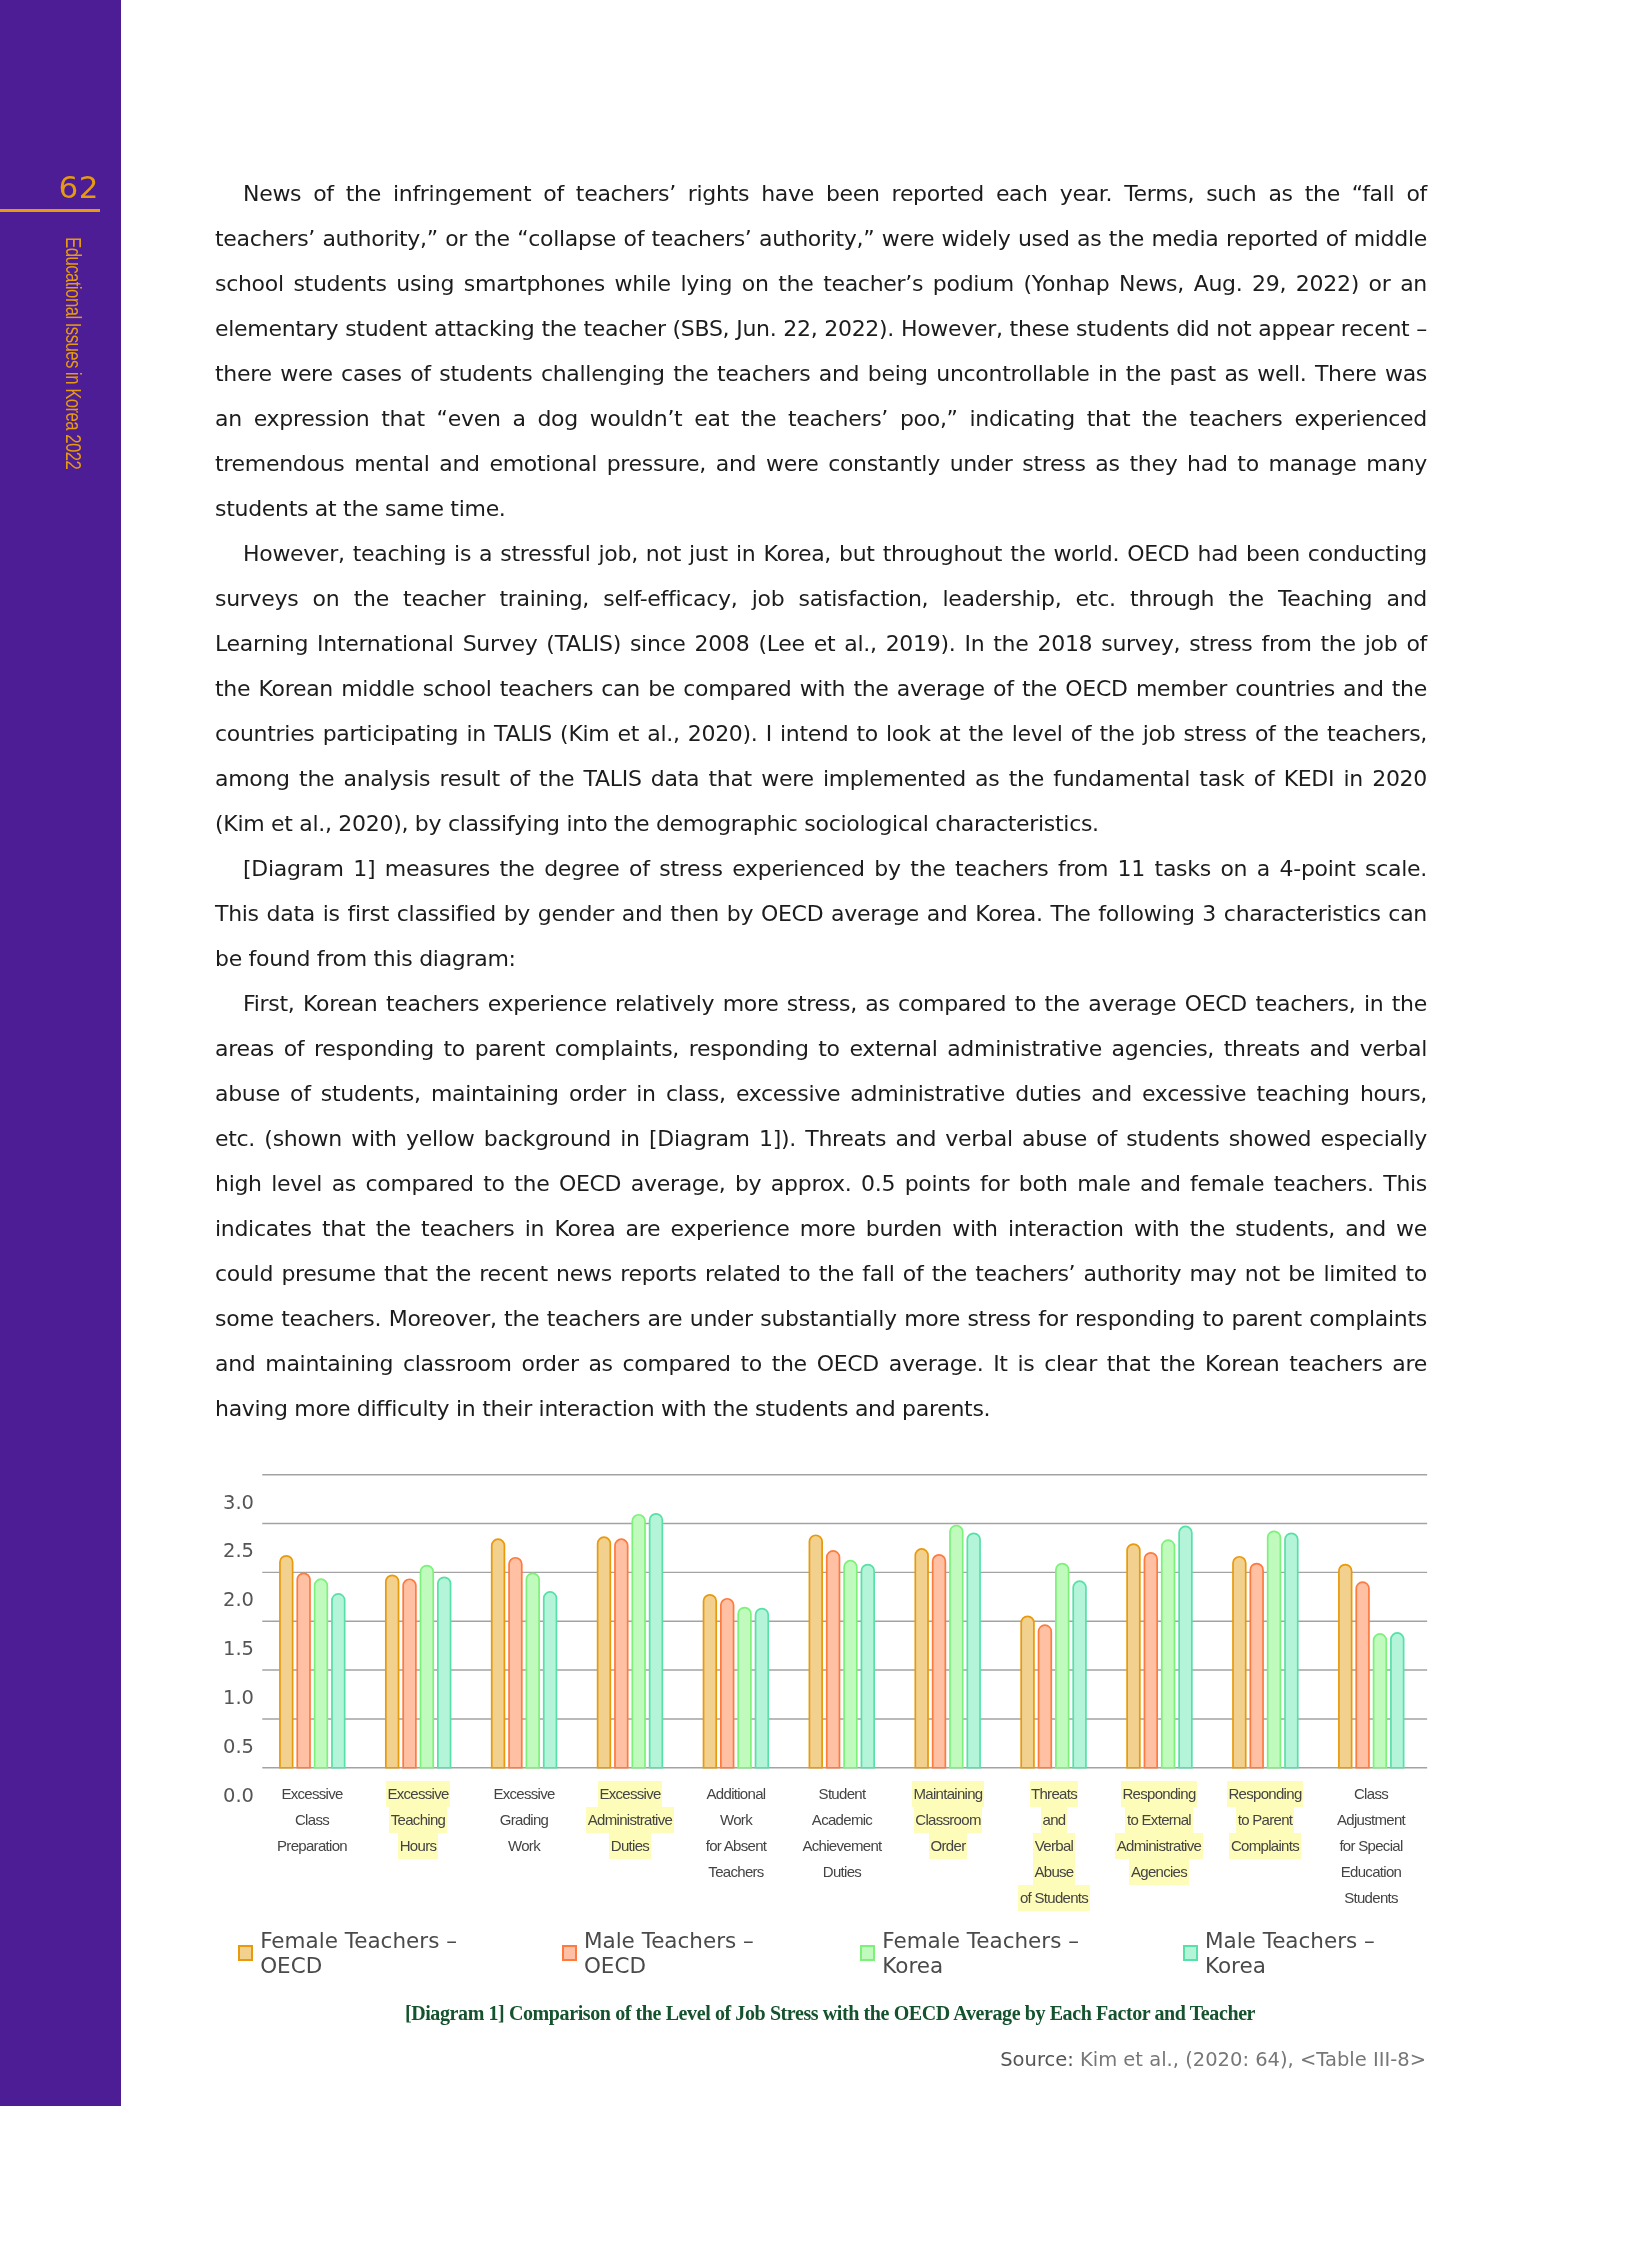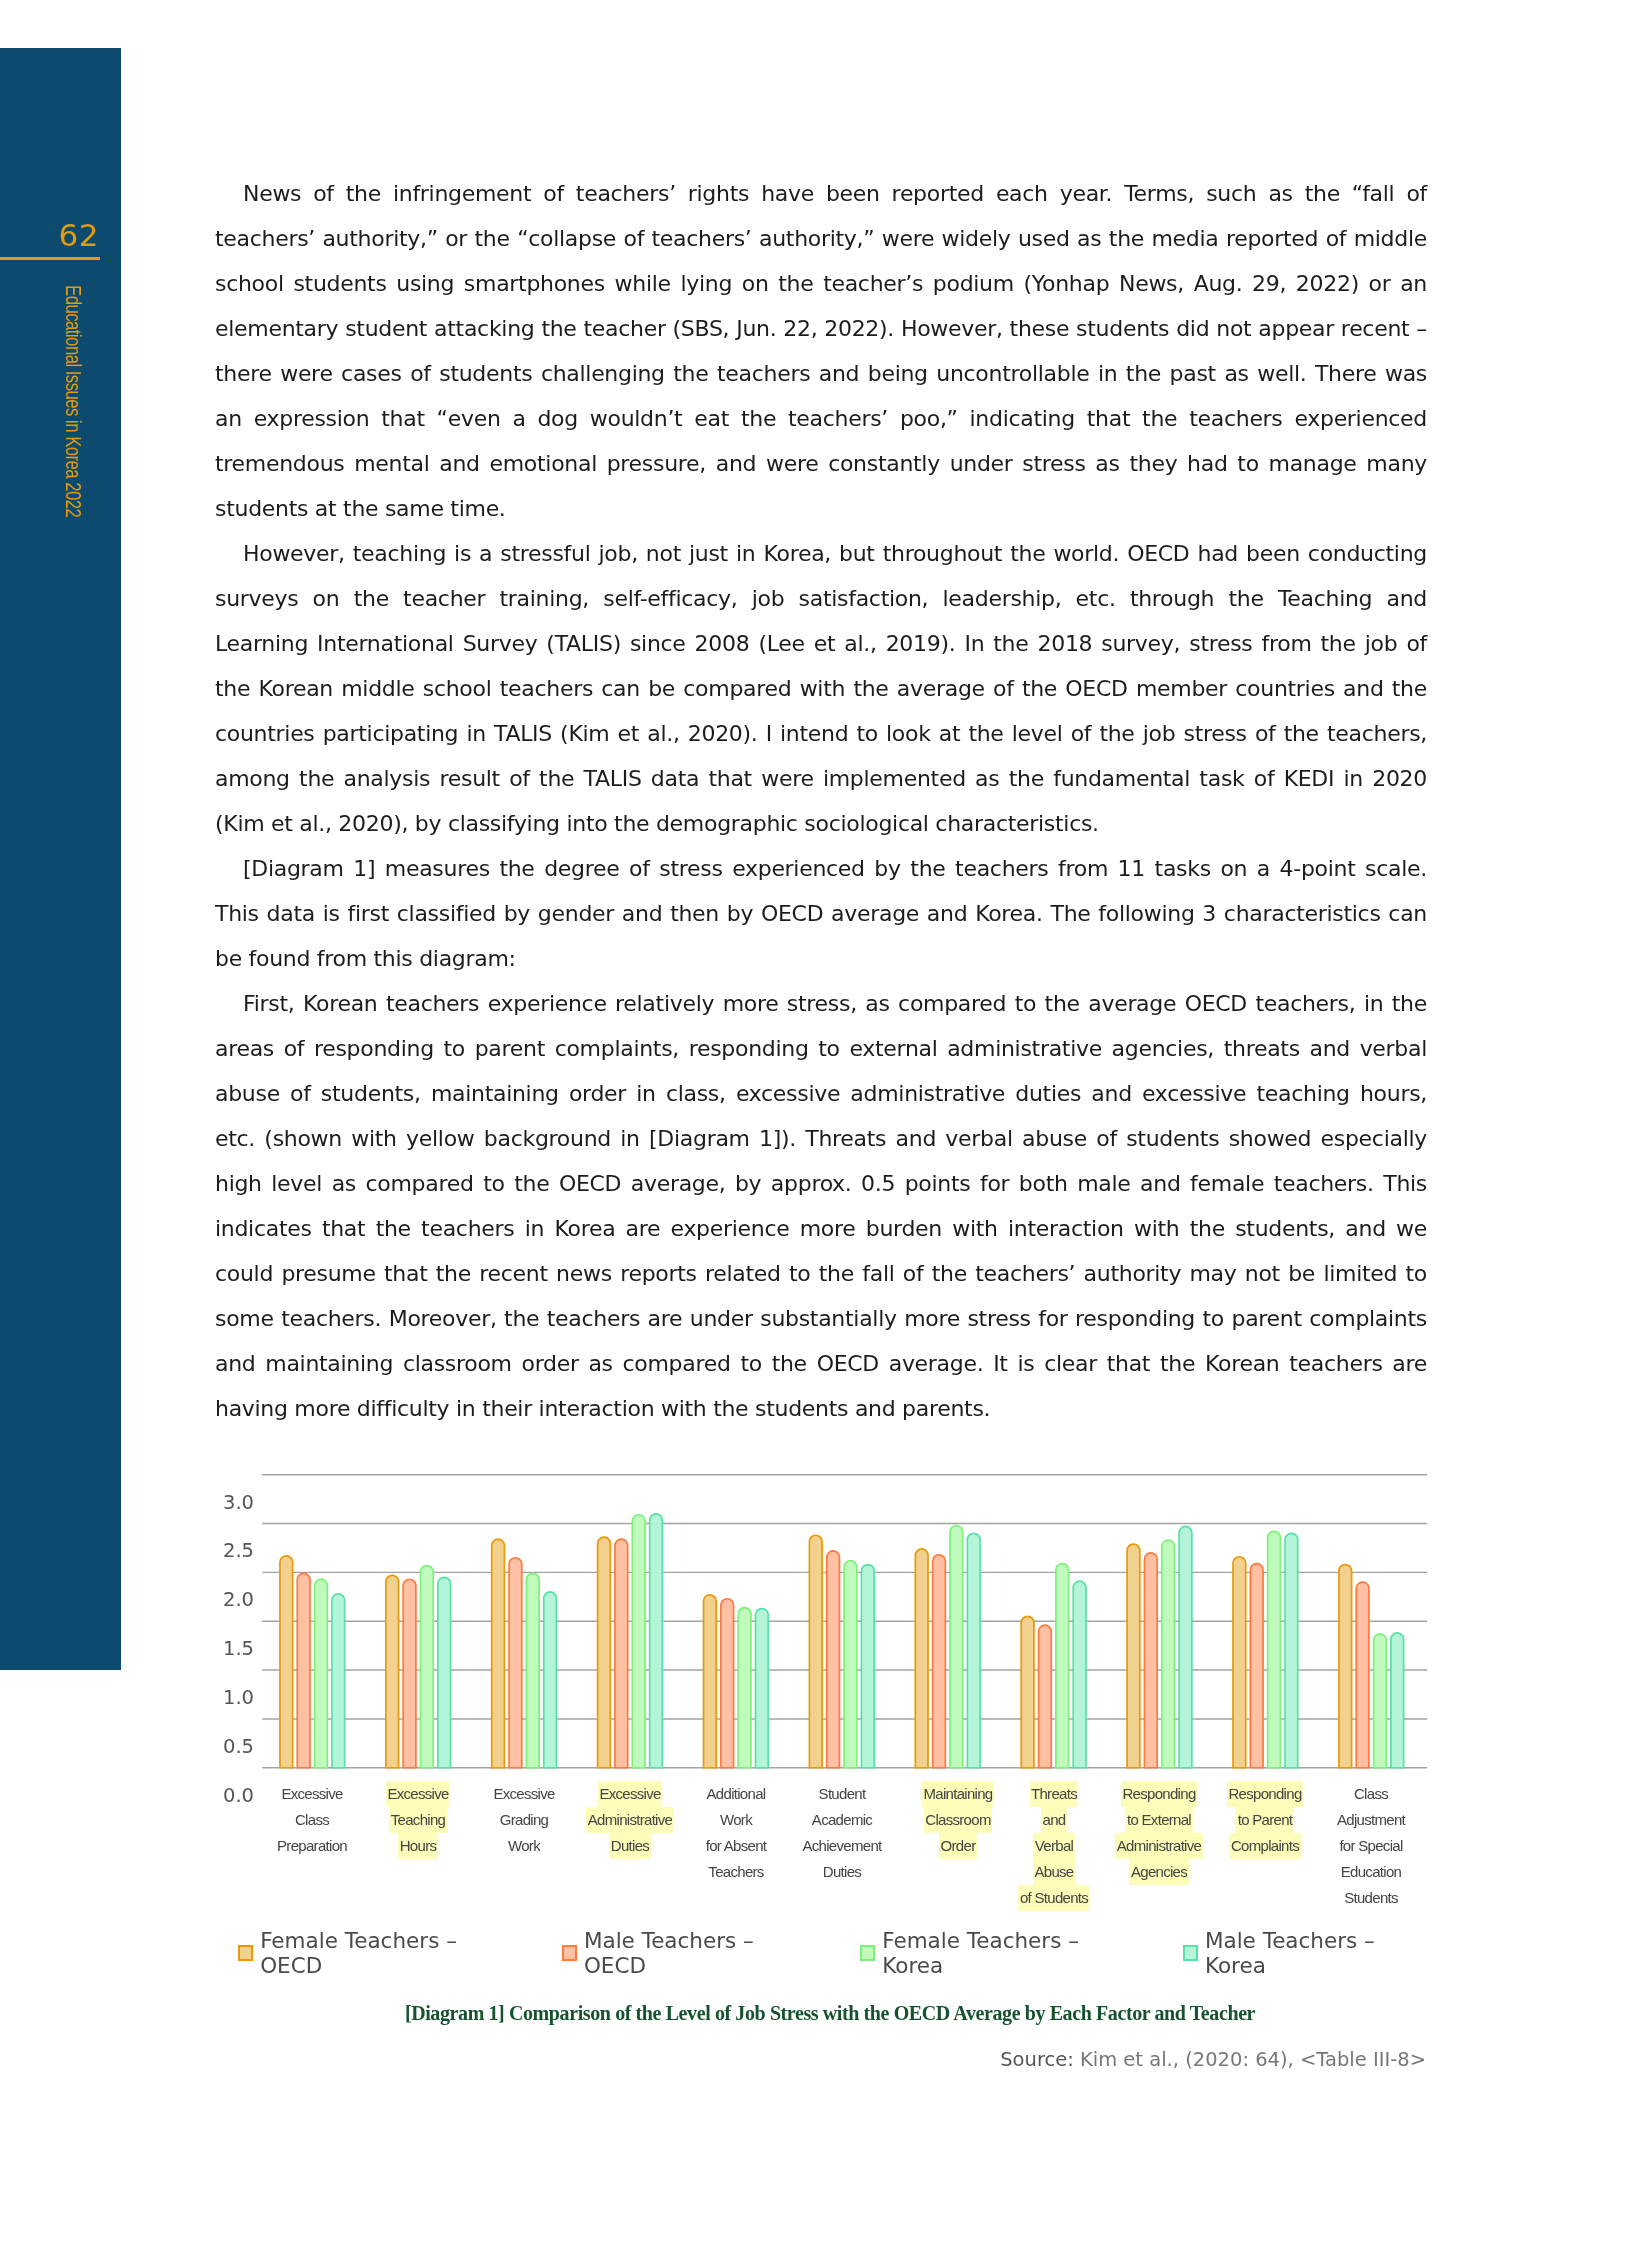--- a/index.html
+++ b/index.html
@@ -3,23 +3,22 @@
 <meta charset="utf-8">
 <style>
   html, body { margin: 0; padding: 0; }
   body {
     width: 1644px; height: 2250px; position: relative; overflow: hidden;
     background: #ffffff;
     font-family: "DejaVu Sans", sans-serif;
     color: #222222;
   }
   .sidebar {
-    position: absolute; left: 0; top: 0; width: 121px; height: 1622px;
-    background: #0c4a6e;
-    margin-top: 48px;
+    position: absolute; left: 0; top: 0; width: 121px; height: 2106px;
+    background: #4c1d95;
   }
   .page-number {
     position: absolute; left: 55px; top: 169px; width: 44px; text-align: right;
     font-size: 31px; color: #e59a10; letter-spacing: 0.5px;
   }
   .page-rule {
     position: absolute; left: 0; top: 209px; width: 100px; height: 2.9px;
     background: #e59a10;
   }
   .running-title {
@@ -169,21 +168,21 @@
       <div><span class="ln">Work</span></div>
       <div><span class="ln">for Absent</span></div>
       <div><span class="ln">Teachers</span></div>
     </div>
     <div class="xlab" style="left: 786px;">
       <div><span class="ln">Student</span></div>
       <div><span class="ln">Academic</span></div>
       <div><span class="ln">Achievement</span></div>
       <div><span class="ln">Duties</span></div>
     </div>
-    <div class="xlab hl" style="left: 892px; margin-left: 10px;">
+    <div class="xlab hl" style="left: 892px;">
       <div><span class="ln">Maintaining</span></div>
       <div><span class="ln">Classroom</span></div>
       <div><span class="ln">Order</span></div>
     </div>
     <div class="xlab hl" style="left: 998px;">
       <div><span class="ln">Threats</span></div>
       <div><span class="ln">and</span></div>
       <div><span class="ln">Verbal</span></div>
       <div><span class="ln">Abuse</span></div>
       <div><span class="ln">of Students</span></div>

